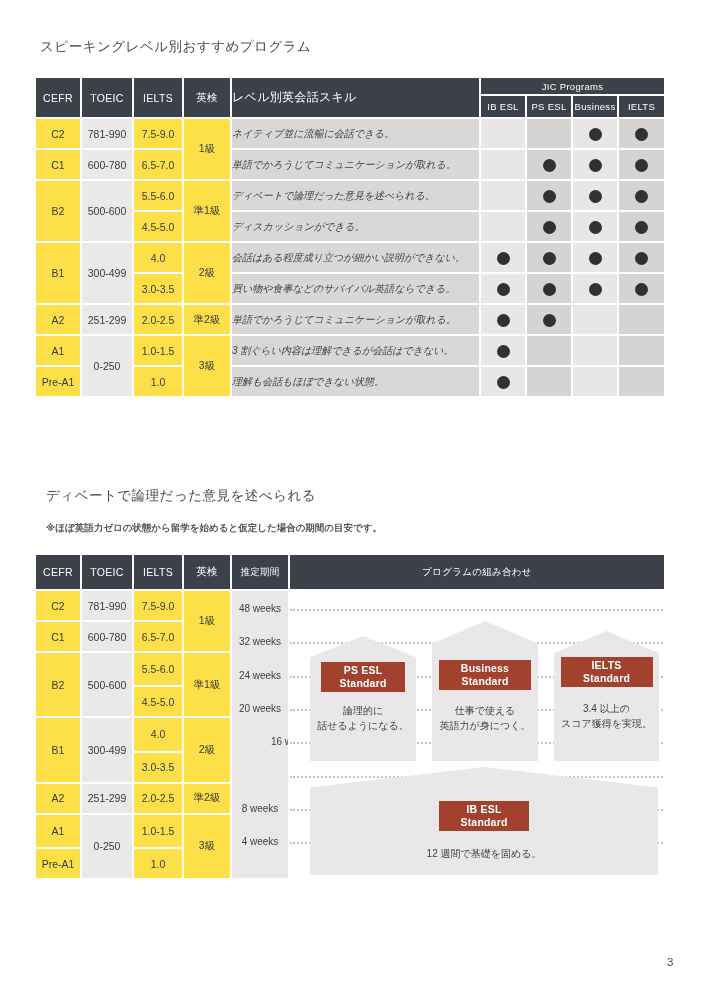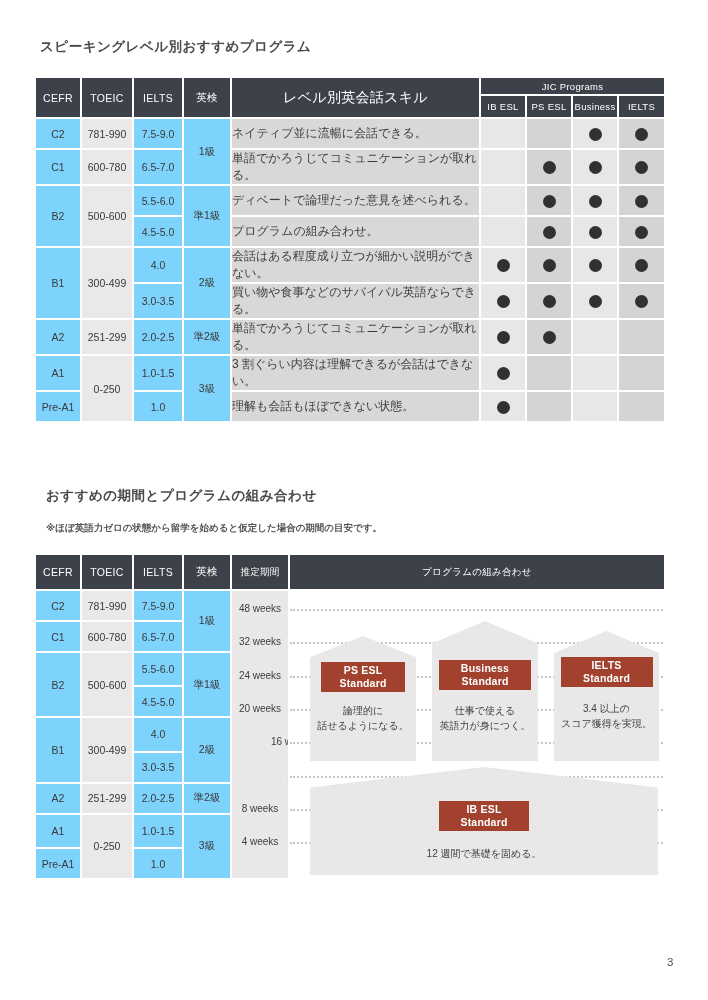--- a/index.html
+++ b/index.html
@@ -2,35 +2,35 @@
 <html><head>
 <meta charset="utf-8">
 <style>
   html,body{margin:0;padding:0;}
   body{
     width:708px;height:1000px;position:relative;background:#ffffff;
     font-family:"Liberation Sans","DejaVu Sans",sans-serif;
     color:#3b3b3b;-webkit-font-smoothing:antialiased;
   }
   .abs{position:absolute;}
-  .sec-title{font-size:13.5px;font-weight:bold;color:#4a4a4a;letter-spacing:.5px;}
+  .sec-title{font-size:13.5px;font-weight:normal;color:#4a4a4a;letter-spacing:.5px;}
   .note{font-size:9.5px;font-weight:bold;color:#555;}
 
   table.lvl{border-collapse:separate;border-spacing:2px;table-layout:fixed;}
   table.lvl td,table.lvl th{padding:0;font-weight:normal;overflow:hidden;}
   th.hd,td.hd{
     background:#3d4149;color:#fff;text-align:center;vertical-align:middle;
     font-size:10.5px;letter-spacing:.3px;
   }
-  th.hd-skill{text-align:center;padding-left:9px;font-size:14px;}
+  th.hd-skill{text-align:left;padding-left:9px;font-size:12px;}
   th.hd-sub{font-size:9.5px;}
   td.c{text-align:center;vertical-align:middle;font-size:10.5px;color:#3a3a3a;}
-  td.med{background:#7dd3fc;}
+  td.med{background:#fde047;}
   td.lt{background:#eae8e8;}
-  td.skill{background:#dad7d7;text-align:left;padding-left:10px;font-size:12px;color:#3f3f3f;vertical-align:middle;}
+  td.skill{background:#dad7d7;text-align:left;padding-left:10px;font-size:10px;color:#3f3f3f;vertical-align:middle;font-style:italic;}
   td.dlt{background:#e8e6e6;text-align:center;vertical-align:middle;}
   td.dmd{background:#d6d3d3;text-align:center;vertical-align:middle;}
   .dot{display:inline-block;width:13px;height:13px;border-radius:50%;background:#323031;vertical-align:middle;}
 
   td.weeks-cell{background:#e9e7e7;vertical-align:top;}
   .weeks-wrap{position:relative;width:100%;height:287px;}
   .wk{position:absolute;width:100%;text-align:center;font-size:10px;color:#3d3d3d;}
 
   td.prog-cell{background:#ffffff;vertical-align:top;}
   .prog-wrap{position:relative;width:100%;height:287px;}
@@ -107,21 +107,21 @@
     <td class="c med">5.5-6.0</td>
     <td class="c med" rowspan="2">準1級</td>
     <td class="skill">ディベートで論理だった意見を述べられる。</td>
     <td class="dlt"></td>
     <td class="dmd"><span class="dot"></span></td>
     <td class="dlt"><span class="dot"></span></td>
     <td class="dmd"><span class="dot"></span></td>
   </tr>
   <tr style="height:29px;">
     <td class="c med">4.5-5.0</td>
-    <td class="skill">プログラムの組み合わせ。</td>
+    <td class="skill">ディスカッションができる。</td>
     <td class="dlt"></td>
     <td class="dmd"><span class="dot"></span></td>
     <td class="dlt"><span class="dot"></span></td>
     <td class="dmd"><span class="dot"></span></td>
   </tr>
   <tr style="height:29px;">
     <td class="c med" rowspan="2">B1</td>
     <td class="c lt" rowspan="2">300-499</td>
     <td class="c med">4.0</td>
     <td class="c med" rowspan="2">2級</td>
@@ -166,21 +166,21 @@
     <td class="c med">1.0</td>
     <td class="skill">理解も会話もほぼできない状態。</td>
     <td class="dlt"><span class="dot"></span></td>
     <td class="dmd"></td>
     <td class="dlt"></td>
     <td class="dmd"></td>
   </tr>
 </tbody>
   </table>
 
-<div class="abs sec-title" style="left:46px;top:487px;">おすすめの期間とプログラムの組み合わせ</div>
+<div class="abs sec-title" style="left:46px;top:487px;">ディベートで論理だった意見を述べられる</div>
 <div class="abs note" style="left:46px;top:522px;">※ほぼ英語力ゼロの状態から留学を始めると仮定した場合の期間の目安です。</div>
 
 <table class="lvl abs" style="left:34px;top:553px;width:632px;">
   <colgroup>
     <col style="width:44px">
       <col style="width:50px">
       <col style="width:48px">
       <col style="width:46px">
     <col style="width:56px">
       <col>

